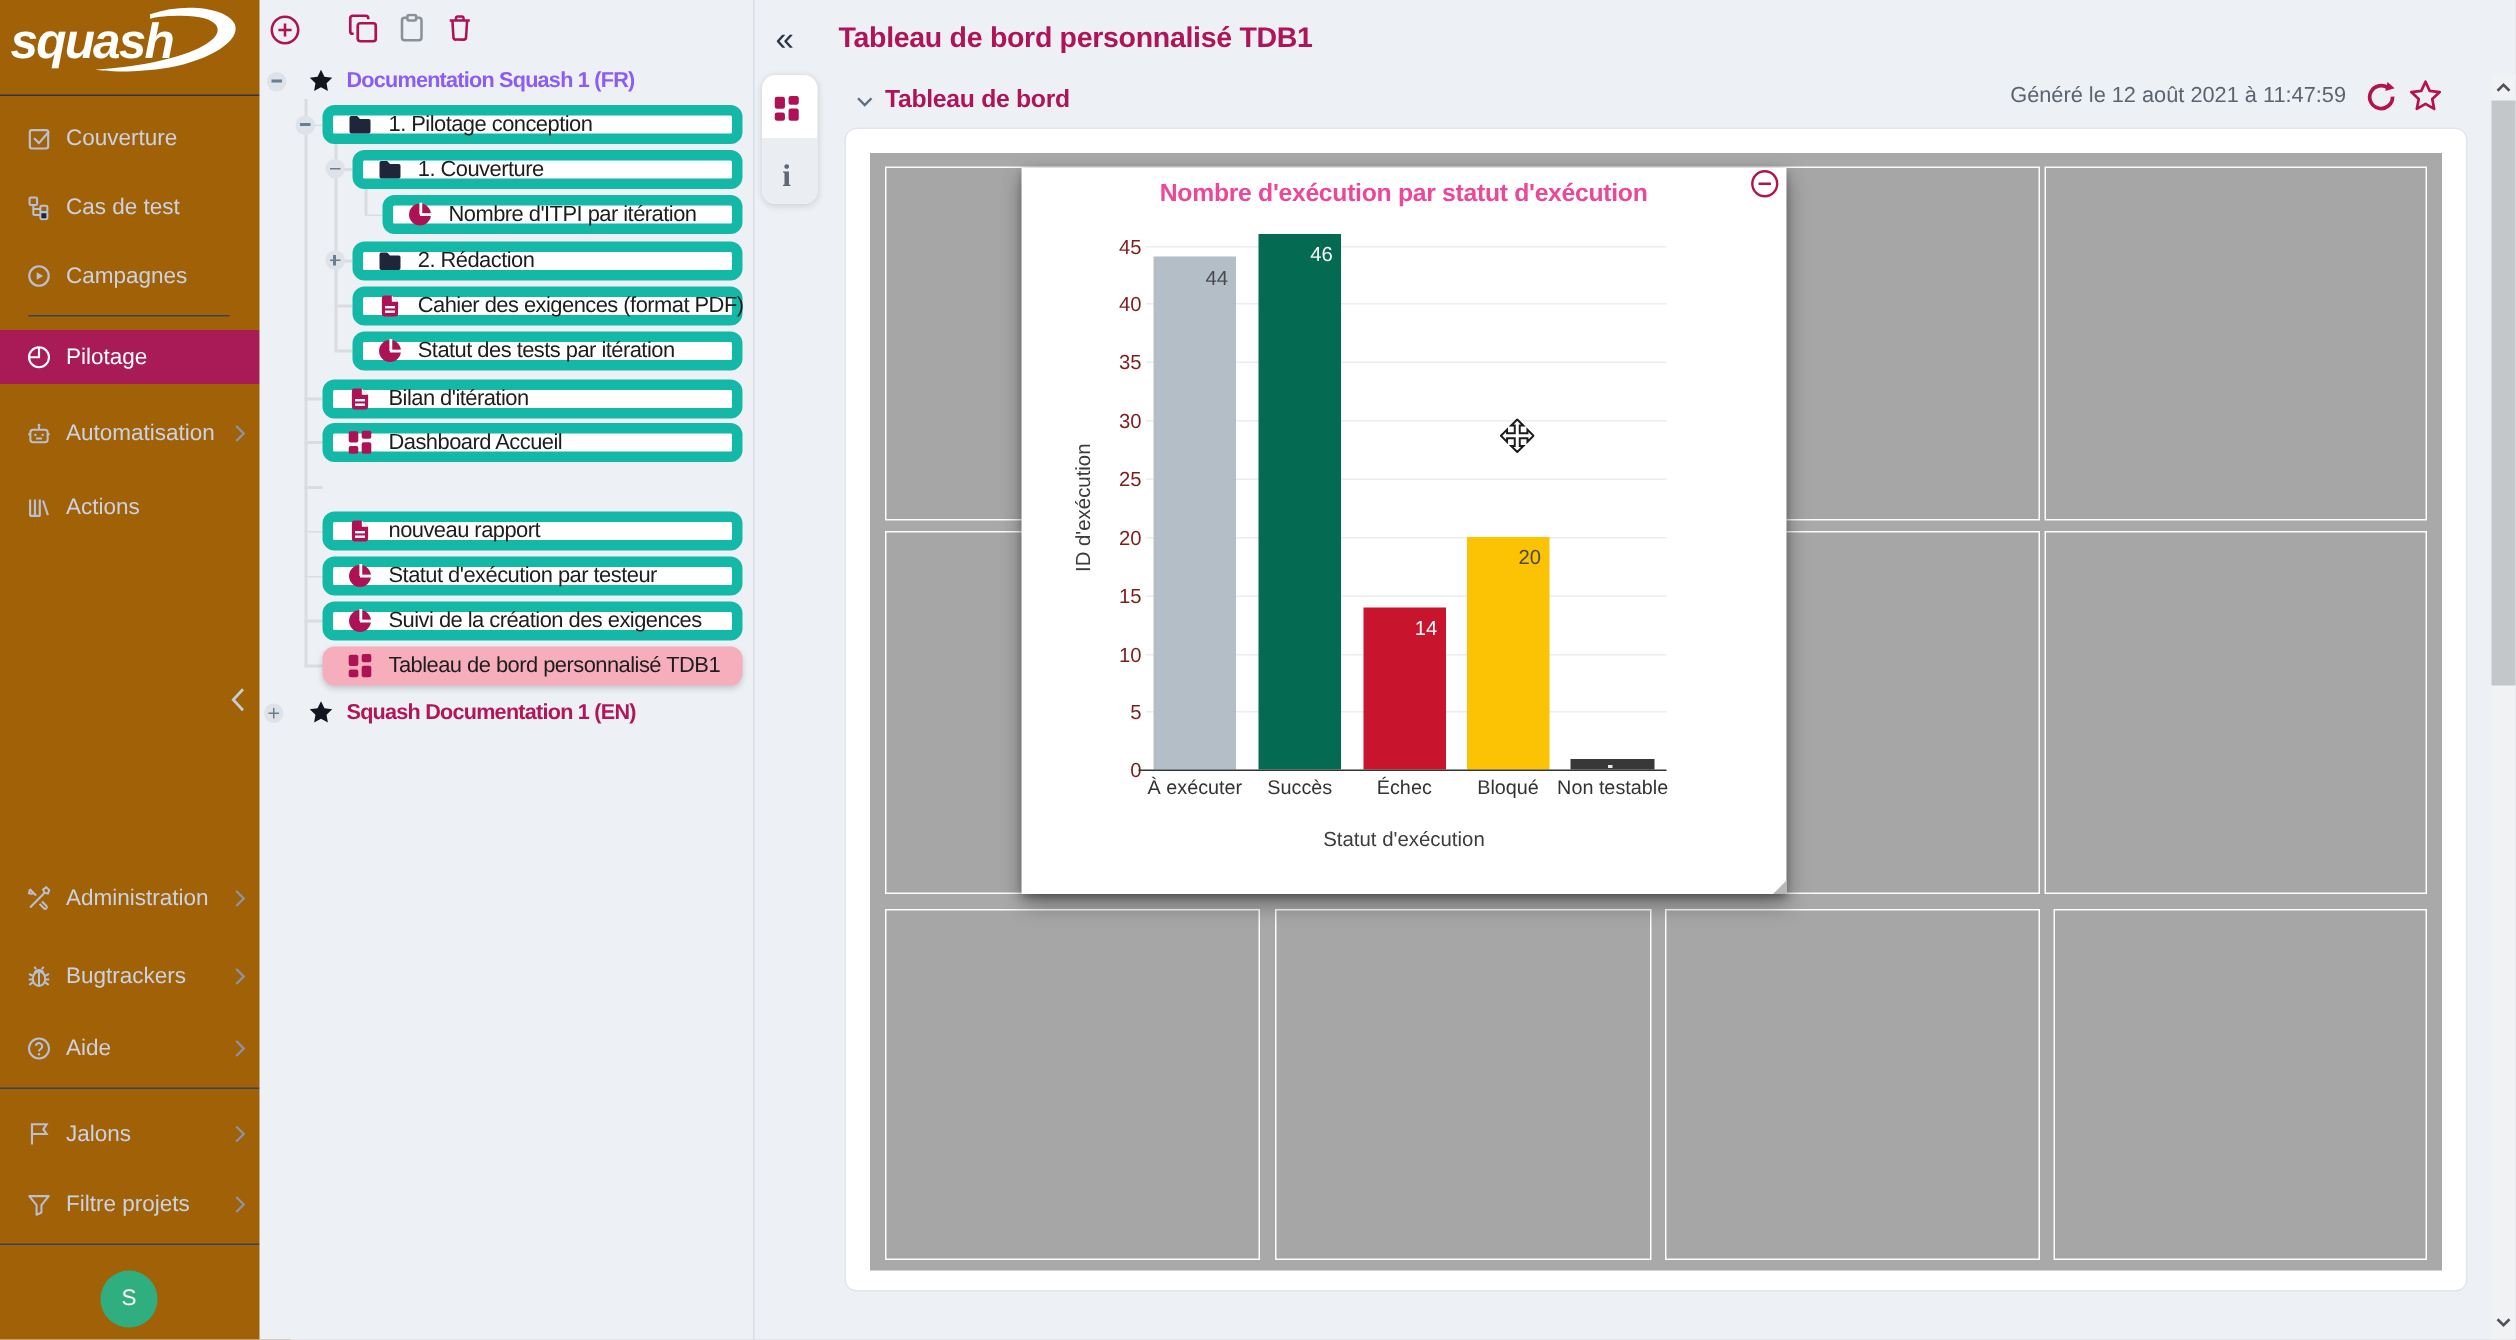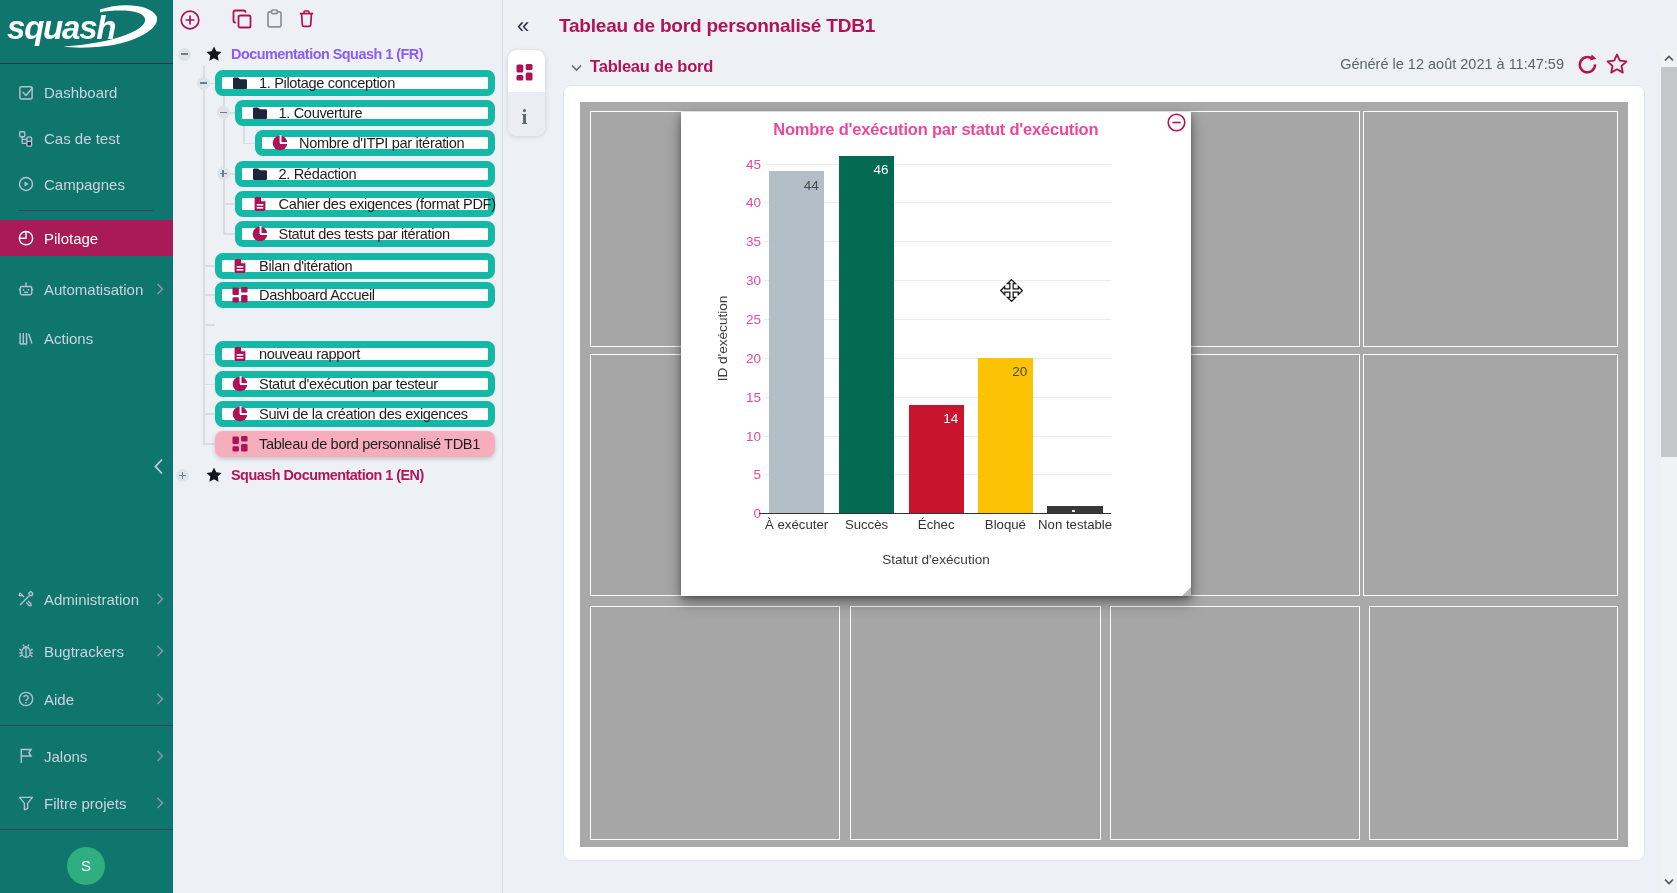--- a/index.html
+++ b/index.html
@@ -1,51 +1,51 @@
 <!DOCTYPE html>
 <html><head>
 <meta charset="utf-8">
 <style>
 * { margin:0; padding:0; box-sizing:border-box; }
 html,body { width:1677px; height:893px; overflow:hidden; font-family:"Liberation Sans", sans-serif; background:#edf0f5; }
 .abs { position:absolute; }
-#sidebar { position:absolute; left:0; top:0; width:194px; height:893px; background:#0f766e; }
+#sidebar { position:absolute; left:0; top:0; width:194px; height:893px; background:#a16207; }
 #tree { position:absolute; left:173px; top:0; width:330px; height:893px; background:#edf0f5; border-right:1px solid #d9dde5; }
 #main { position:absolute; left:504px; top:0; width:1173px; height:893px; background:#edf0f5; }
 .mi { position:absolute; left:0; width:173px; height:36px; color:#ccd2e2; font-size:15px; }
 .mi .lbl { position:absolute; left:44px; top:50%; transform:translateY(-50%); white-space:nowrap; }
 .mi .ic { position:absolute; left:17px; top:50%; transform:translateY(-50%); width:18px; height:18px; }
 .mi .chev { position:absolute; right:9px; top:50%; transform:translateY(-50%); width:8px; height:12px; }
 .sep { position:absolute; height:1px; background:#3a4160; }
 .node { position:absolute; background:#fff; border:7px solid #14b8a6; border-radius:8px; height:26px; }
 .node .nt { position:absolute; left:37px; top:50%; transform:translateY(-50%); font-size:14.6px; color:#1d1d1d; white-space:nowrap; letter-spacing:-0.35px; }
 .node .nic { position:absolute; left:10px; top:50%; transform:translateY(-50%); width:16px; height:16px; }
 .tog { position:absolute; width:13px; height:13px; border-radius:50%; background:#dde3e9; }
 .tog span { position:absolute; background:#697e8f; }
 .conn { position:absolute; background:#dadcdf; }
 .cell { position:absolute; background:#a6a6a6; border:1.5px solid #fcfcfc; }
-.ytick { position:absolute; left:50px; width:30px; text-align:right; font-size:13.5px; color:#ec4899; }
+.ytick { position:absolute; left:50px; width:30px; text-align:right; font-size:13.5px; color:#7f1d1d; }
 .blab { position:absolute; width:55.4px; text-align:center; font-size:13.5px;padding-left:29px; }
 .xlab { position:absolute; top:405px; width:80px; text-align:center; font-size:13.2px; color:#333; }
 </style>
 </head>
 <body>
 <div id="sidebar">
   <svg class="abs" style="left:0;top:0" width="173" height="63" viewBox="0 0 173 63">
     <text x="7" y="38.5" font-family="Liberation Sans" font-style="italic" font-weight="bold" font-size="33" fill="#fff" letter-spacing="-1.2">squash</text>
     <path d="M100 9.5 C 123 1.5, 151 5, 156.5 16 C 161 27, 140 40, 113 45 C 88 49, 71 47.5, 63.5 46.5 C 95 44.5, 124 38, 138 29 C 151.5 20.5, 146 10.5, 121 10.5 C 112.5 10.5, 105 11, 100 12.5 Z" fill="#fff"></path>
   </svg>
   <div class="sep" style="left:0;top:63px;width:173px;background:#2b3350"></div>
 
   <div class="mi" style="top:74px">
     <svg class="ic" viewBox="0 0 20 20" fill="none" stroke="#b9c0d3" stroke-width="1.6">
         <rect x="3.2" y="4.2" width="13.6" height="13.6" rx="1.6"></rect>
         <path d="M6.8 10.6 L10 13.8 L17 5.6" stroke-linecap="round" stroke-linejoin="round"></path>
       </svg>
-    <span class="lbl">Dashboard</span>
+    <span class="lbl">Couverture</span>
   </div>
   <div class="mi" style="top:120px">
     <svg class="ic" viewBox="0 0 20 20" fill="none" stroke="#b9c0d3" stroke-width="1.5">
         <rect x="3" y="3" width="5.6" height="5.6" rx="1"></rect>
         <path d="M5.8 8.6 V16 M5.8 11.5 H11 M5.8 16 H11"></path>
         <rect x="11" y="9" width="5.2" height="5.2" rx="1"></rect>
         <rect x="11" y="13.8" width="5.2" height="5.2" rx="1" fill="#1e2539"></rect>
       </svg>
     <span class="lbl">Cas de test</span>
   </div>

